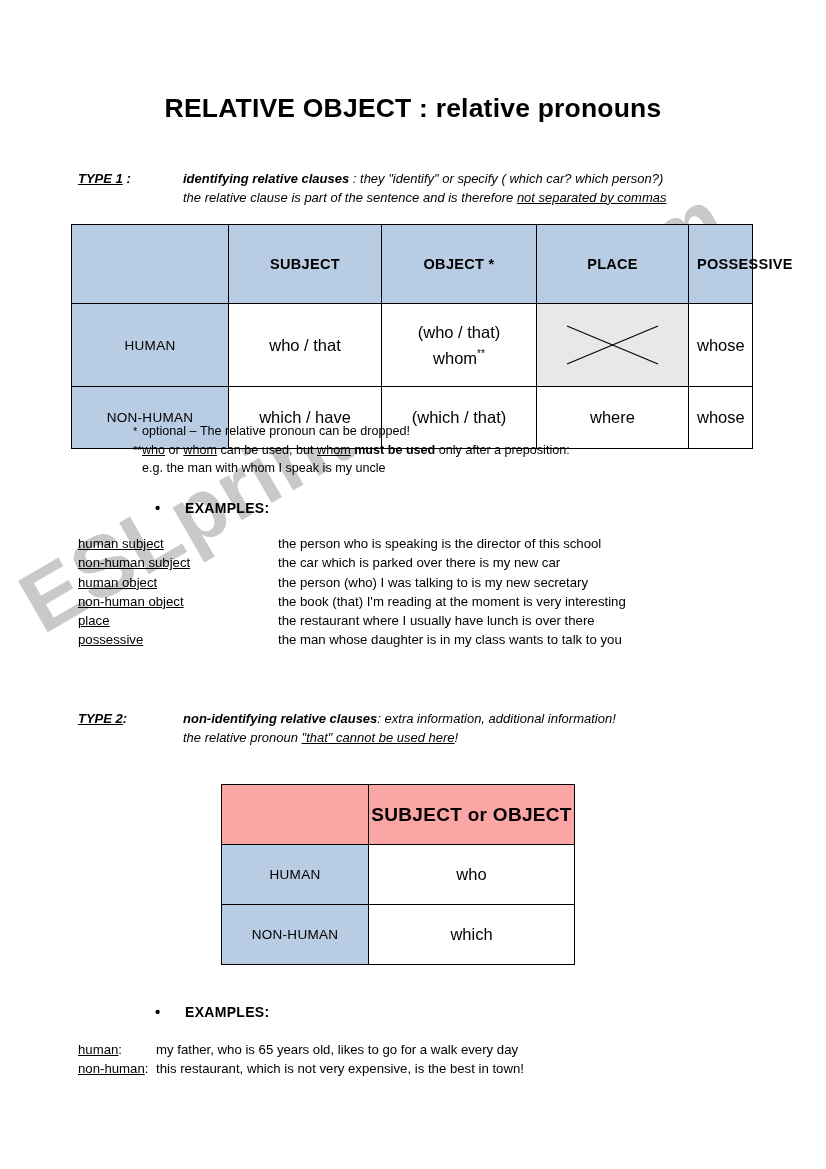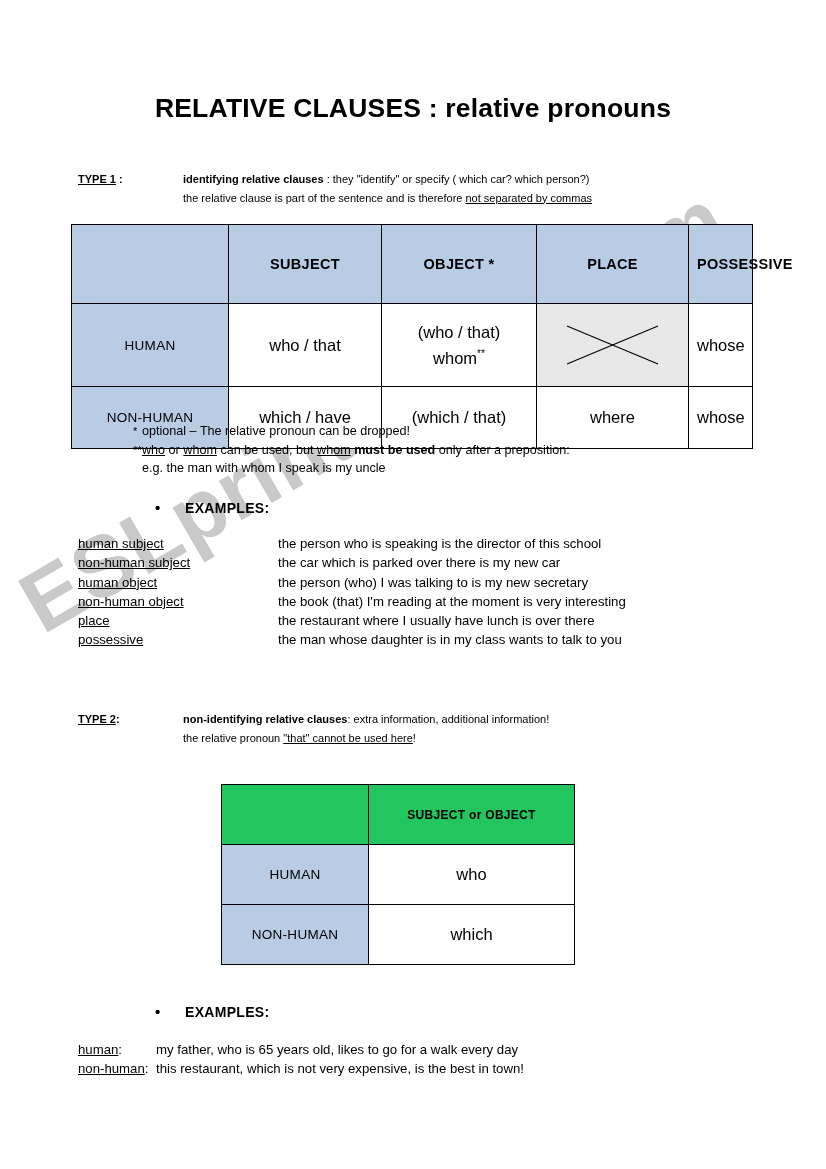--- a/index.html
+++ b/index.html
@@ -47,22 +47,23 @@
     width: 826px;
     text-align: center;
     font-size: 26.5px;
     font-weight: bold;
     letter-spacing: 0.2px;
   }
 
   
   .type-block {
     position: absolute;
-    font-size: 11px;
+    font-size: 13px;
     line-height: 18.5px;
+    font-style: italic;
   }
   .type-label {
     position: absolute;
     left: 0;
     top: 0;
     font-weight: bold;
     white-space: nowrap;
   }
   .type-label .u {
     text-decoration: underline;
@@ -203,43 +204,43 @@
     border-collapse: collapse;
     table-layout: fixed;
   }
   #table2 td {
     border: 1.6px solid #000000;
     text-align: center;
     vertical-align: middle;
     padding: 0;
   }
   #table2 .hdr {
-    background: #22c55e;
-    font-size: 12px;
+    background: #fca5a5;
+    font-size: 19px;
     font-weight: bold;
     height: 59px;
     letter-spacing: 0.3px;
   }
   #table2 .rowhdr {
     background: #b8cce4;
     font-size: 13.5px;
     height: 59px;
     letter-spacing: 0.3px;
   }
   #table2 .cell {
     background: #ffffff;
     font-size: 16.5px;
   }
 </style>
 </head>
 <body>
 
 <div id="watermark">ESLprintables.com</div>
 
-<div id="page-title">RELATIVE CLAUSES : relative pronouns</div>
+<div id="page-title">RELATIVE OBJECT : relative pronouns</div>
 
 <div id="type1-block" class="type-block layer">
   <div class="type-label">
     <span class="u">TYPE 1</span><span> :</span>
   </div>
   <div class="type-body">
     <div><span class="b">identifying relative clauses</span><span> : they "identify" or specify ( which car? which person?)</span></div>
     <div><span>the relative clause is part of the sentence and is therefore </span><span class="u">not separated by commas</span></div>
   </div>
 </div>

